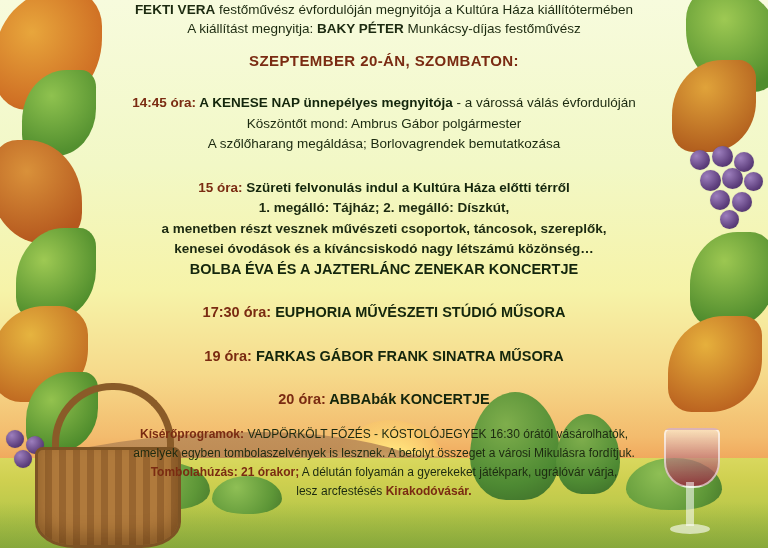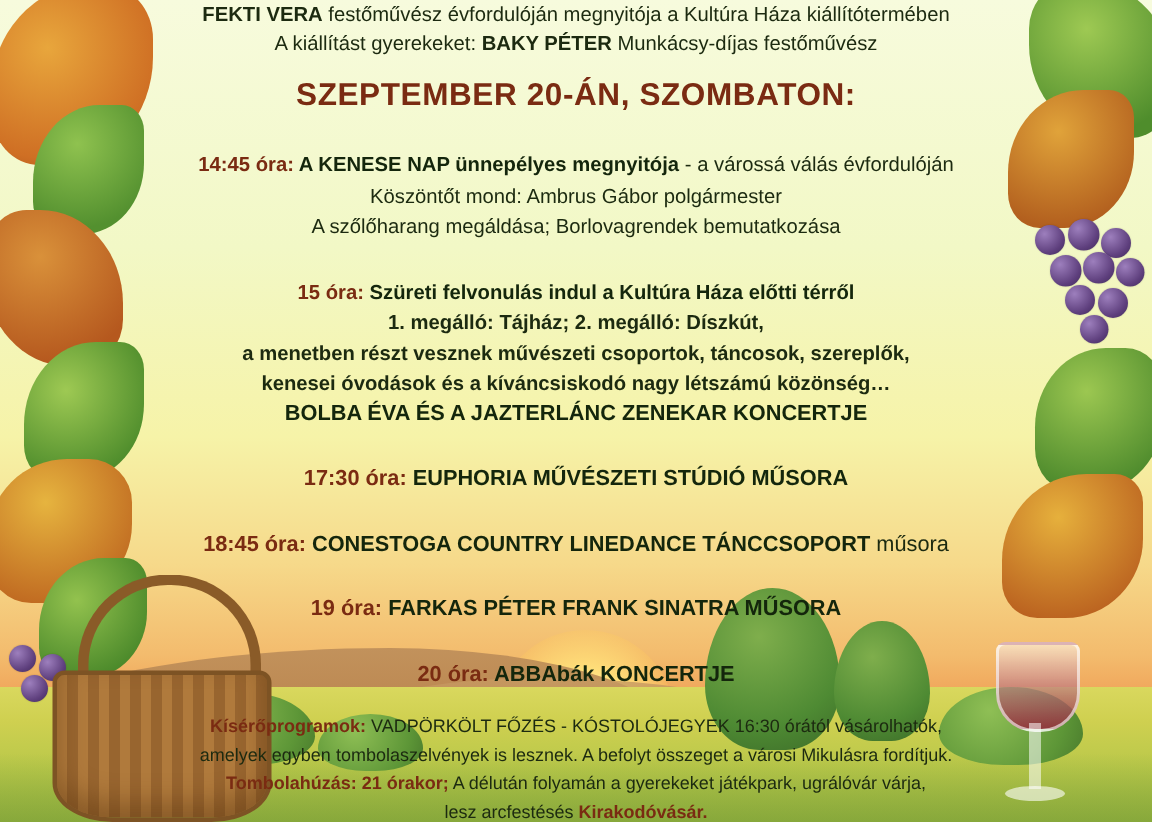--- a/index.html
+++ b/index.html
@@ -149,21 +149,21 @@
   }
   .line { margin: 0; }
   .intro {
     font-size: 13.5px;
     line-height: 19px;
     color: #1c2a10;
   }
   .intro b { font-weight: bold; }
   .date-head {
     margin-top: 14px;
-    font-size: 21px;
+    font-size: 15px;
     font-weight: bold;
     color: #7a2b12;
     letter-spacing: .4px;
   }
   .prog { margin-top: 16px; }
   .row {
     font-size: 13.5px;
     line-height: 19.5px;
     margin: 0 0 1px 0;
   }
@@ -236,21 +236,21 @@
     <div class="glass-foot"></div>
   </div>
 
   <div class="content">
 
     <div class="intro">
       <p class="line">
         <b>FEKTI VERA</b><span> festőművész évfordulóján megnyitója a Kultúra Háza kiállítótermében</span>
       </p>
       <p class="line">
-        <span>A kiállítást gyerekeket: </span><b>BAKY PÉTER</b><span> Munkácsy-díjas festőművész</span>
+        <span>A kiállítást megnyitja: </span><b>BAKY PÉTER</b><span> Munkácsy-díjas festőművész</span>
       </p>
     </div>
 
     <div class="date-head">SZEPTEMBER 20-ÁN, SZOMBATON:</div>
 
     <div class="prog">
 
       <p class="row gap">
         <span class="t-time">14:45 óra: </span><span class="t-strongdark">A KENESE NAP ünnepélyes megnyitója</span><span class="t-plain"> - a várossá válás évfordulóján</span>
       </p>
@@ -263,26 +263,23 @@
       <p class="row t-bold">1. megálló: Tájház; 2. megálló: Díszkút,</p>
       <p class="row t-bold">a menetben részt vesznek művészeti csoportok, táncosok, szereplők,</p>
       <p class="row t-bold">kenesei óvodások és a kíváncsiskodó nagy létszámú közönség…</p>
 
       <p class="row big t-strongdark">BOLBA ÉVA ÉS A JAZTERLÁNC ZENEKAR KONCERTJE</p>
 
       <p class="row gap big">
         <span class="t-time">17:30 óra: </span><span class="t-strongdark">EUPHORIA MŰVÉSZETI STÚDIÓ MŰSORA</span>
       </p>
 
+
       <p class="row gap big">
-        <span class="t-time">18:45 óra: </span><span class="t-strongdark">CONESTOGA COUNTRY LINEDANCE TÁNCCSOPORT</span><span class="t-plain"> műsora</span>
-      </p>
-
-      <p class="row gap big">
-        <span class="t-time">19 óra: </span><span class="t-strongdark">FARKAS PÉTER FRANK SINATRA MŰSORA</span>
+        <span class="t-time">19 óra: </span><span class="t-strongdark">FARKAS GÁBOR FRANK SINATRA MŰSORA</span>
       </p>
 
       <p class="row gap big">
         <span class="t-time">20 óra: </span><span class="t-strongdark">ABBAbák KONCERTJE</span>
       </p>
     </div>
 
     <div class="footer">
       <p class="line">
         <span class="t-red">Kísérőprogramok:</span><span class="t-plain"> VADPÖRKÖLT FŐZÉS - KÓSTOLÓJEGYEK 16:30 órától vásárolhatók,</span>

